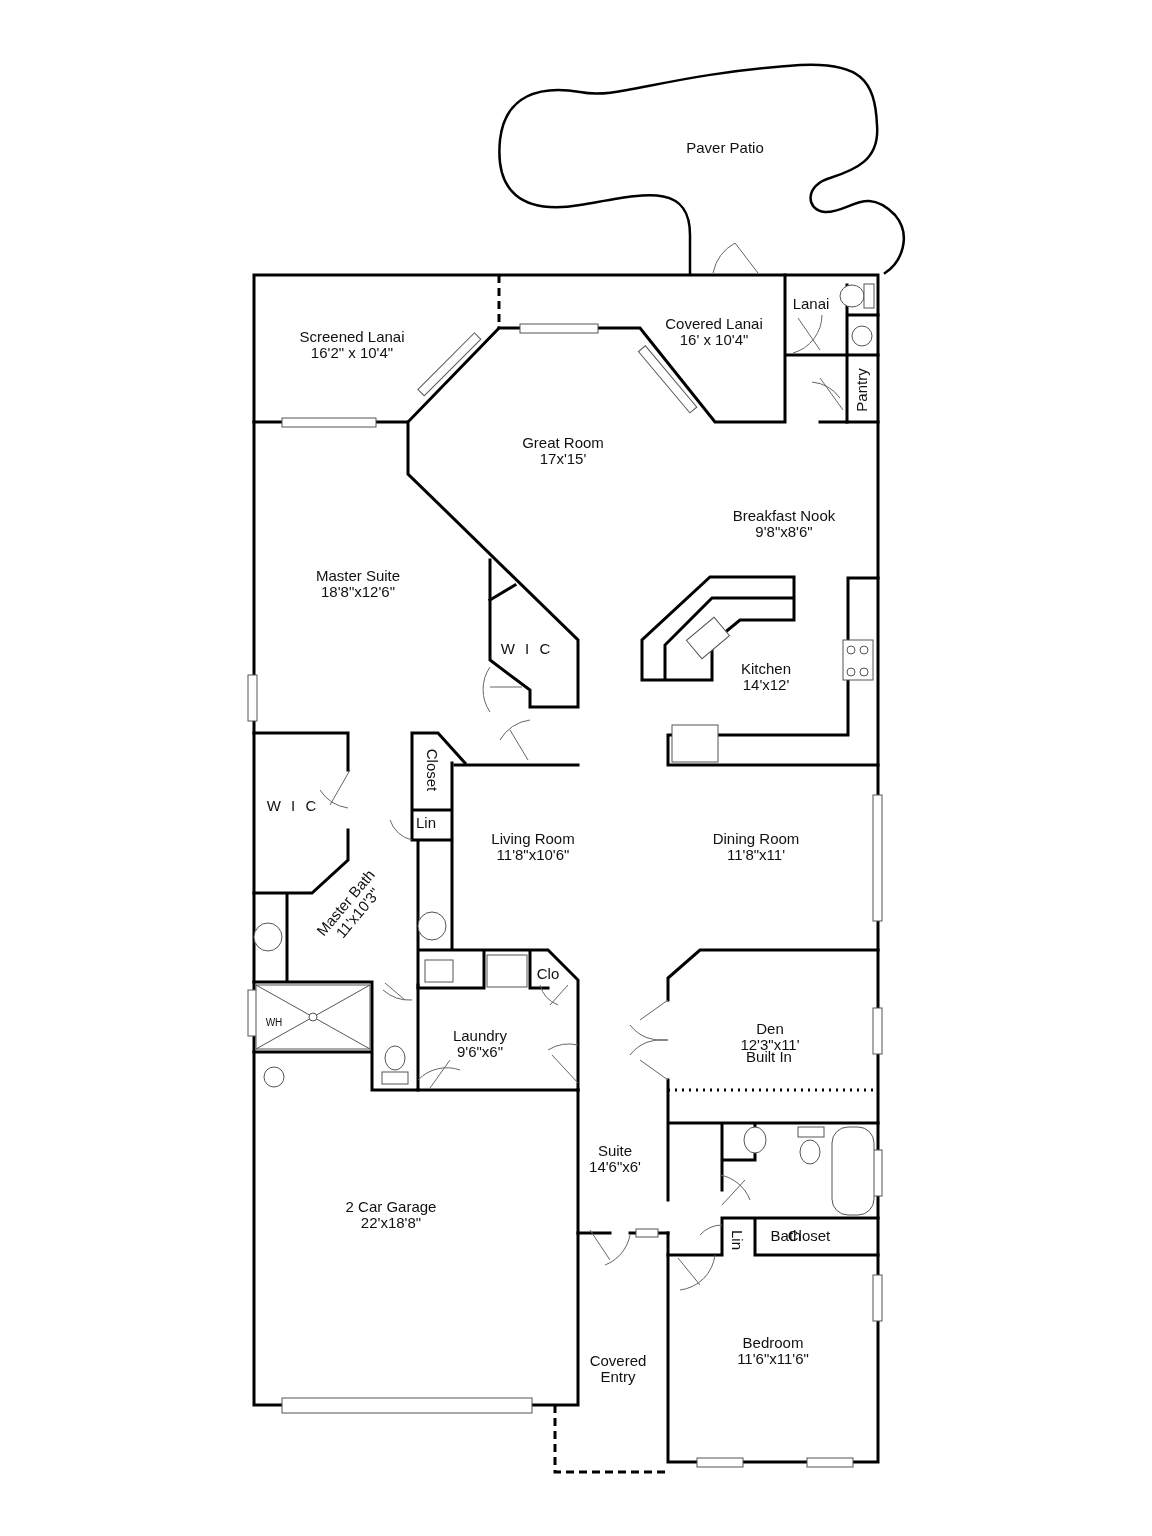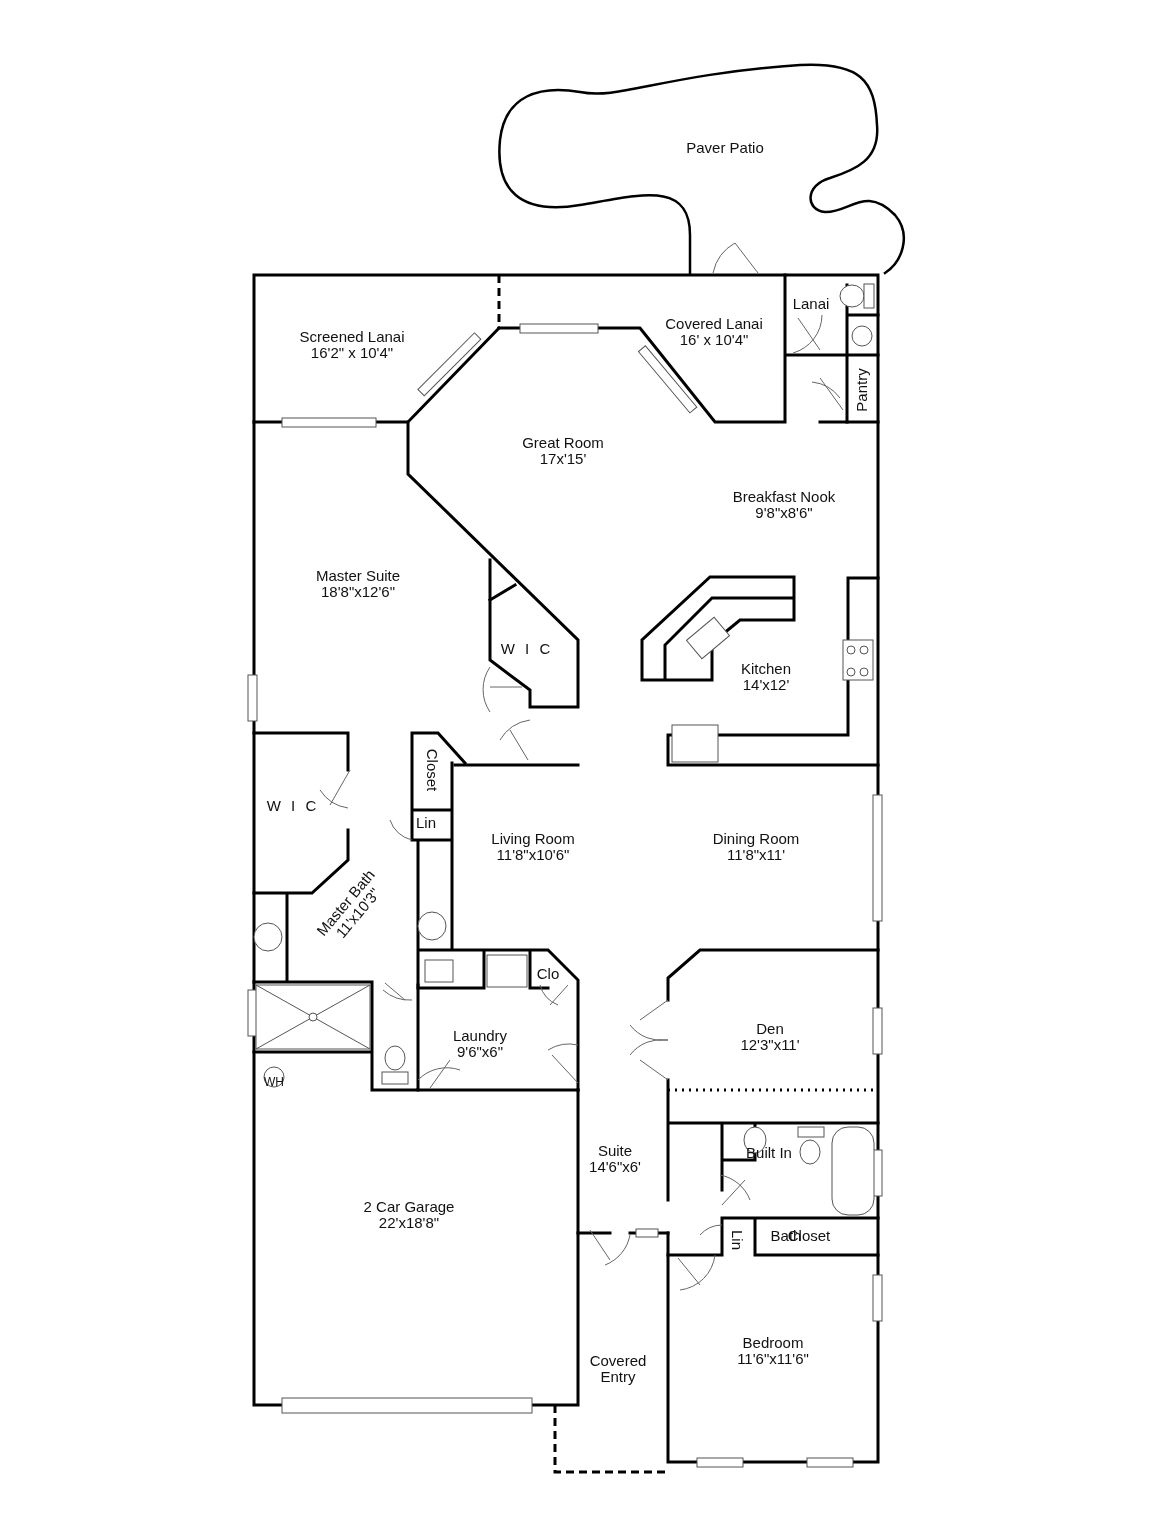--- a/index.html
+++ b/index.html
@@ -148,21 +148,21 @@
 <div class="lbl" style="left:811px;top:296px">
     <span>Lanai</span>
   </div>
 <div class="lbl rotm90" style="left:862px;top:382px">
     <span>Pantry</span>
   </div>
 <div class="lbl" style="left:563px;top:435px">
     <span>Great Room</span>
     <span>17x'15'</span>
   </div>
-<div class="lbl" style="left:784px;top:489px">
+<div class="lbl" style="left:784px;top:508px">
     <span>Breakfast Nook</span>
     <span>9'8"x8'6"</span>
   </div>
 <div class="lbl" style="left:358px;top:568px">
     <span>Master Suite</span>
     <span>18'8"x12'6"</span>
   </div>
 <div class="lbl" style="left:527px;top:641px;letter-spacing:3px">
     <span>W I C</span>
   </div>
@@ -195,40 +195,40 @@
     <span>Clo</span>
   </div>
 <div class="lbl" style="left:480px;top:1028px">
     <span>Laundry</span>
     <span>9'6"x6"</span>
   </div>
 <div class="lbl" style="left:770px;top:1021px">
     <span>Den</span>
     <span>12'3"x11'</span>
   </div>
-<div class="lbl" style="left:769px;top:1145px">
+<div class="lbl" style="left:769px;top:1049px">
     <span>Built In</span>
   </div>
-<div class="lbl" style="left:274px;top:1074px;font-size:12px">
+<div class="lbl" style="left:274px;top:1015px;font-size:10px">
     <span>WH</span>
   </div>
 <div class="lbl" style="left:615px;top:1143px">
     <span>Suite</span>
     <span>14'6"x6'</span>
   </div>
 <div class="lbl" style="left:786px;top:1228px">
     <span>Bath</span>
   </div>
 <div class="lbl rot90" style="left:737px;top:1232px">
     <span>Lin</span>
   </div>
 <div class="lbl" style="left:809px;top:1228px">
     <span>Closet</span>
   </div>
-<div class="lbl" style="left:409px;top:1199px">
+<div class="lbl" style="left:391px;top:1199px">
     <span>2 Car Garage</span>
     <span>22'x18'8"</span>
   </div>
 <div class="lbl" style="left:618px;top:1353px">
     <span>Covered</span>
     <span>Entry</span>
   </div>
 <div class="lbl" style="left:773px;top:1335px">
     <span>Bedroom</span>
     <span>11'6"x11'6"</span>

